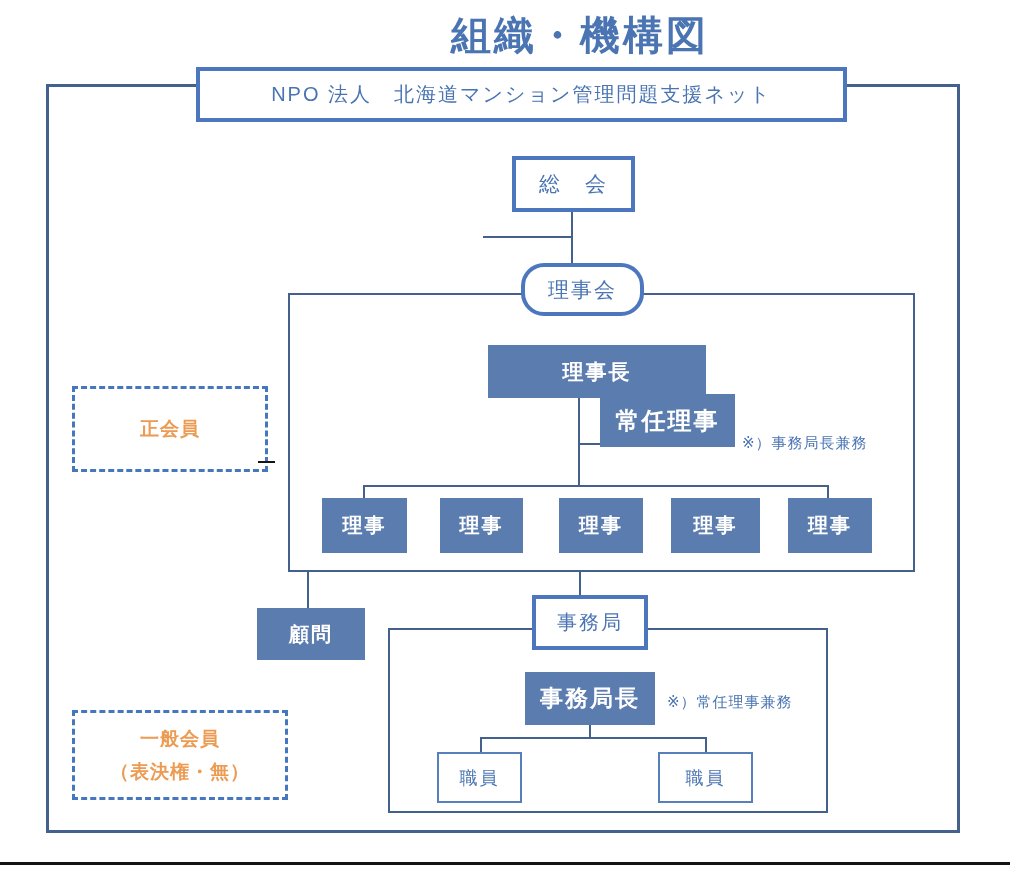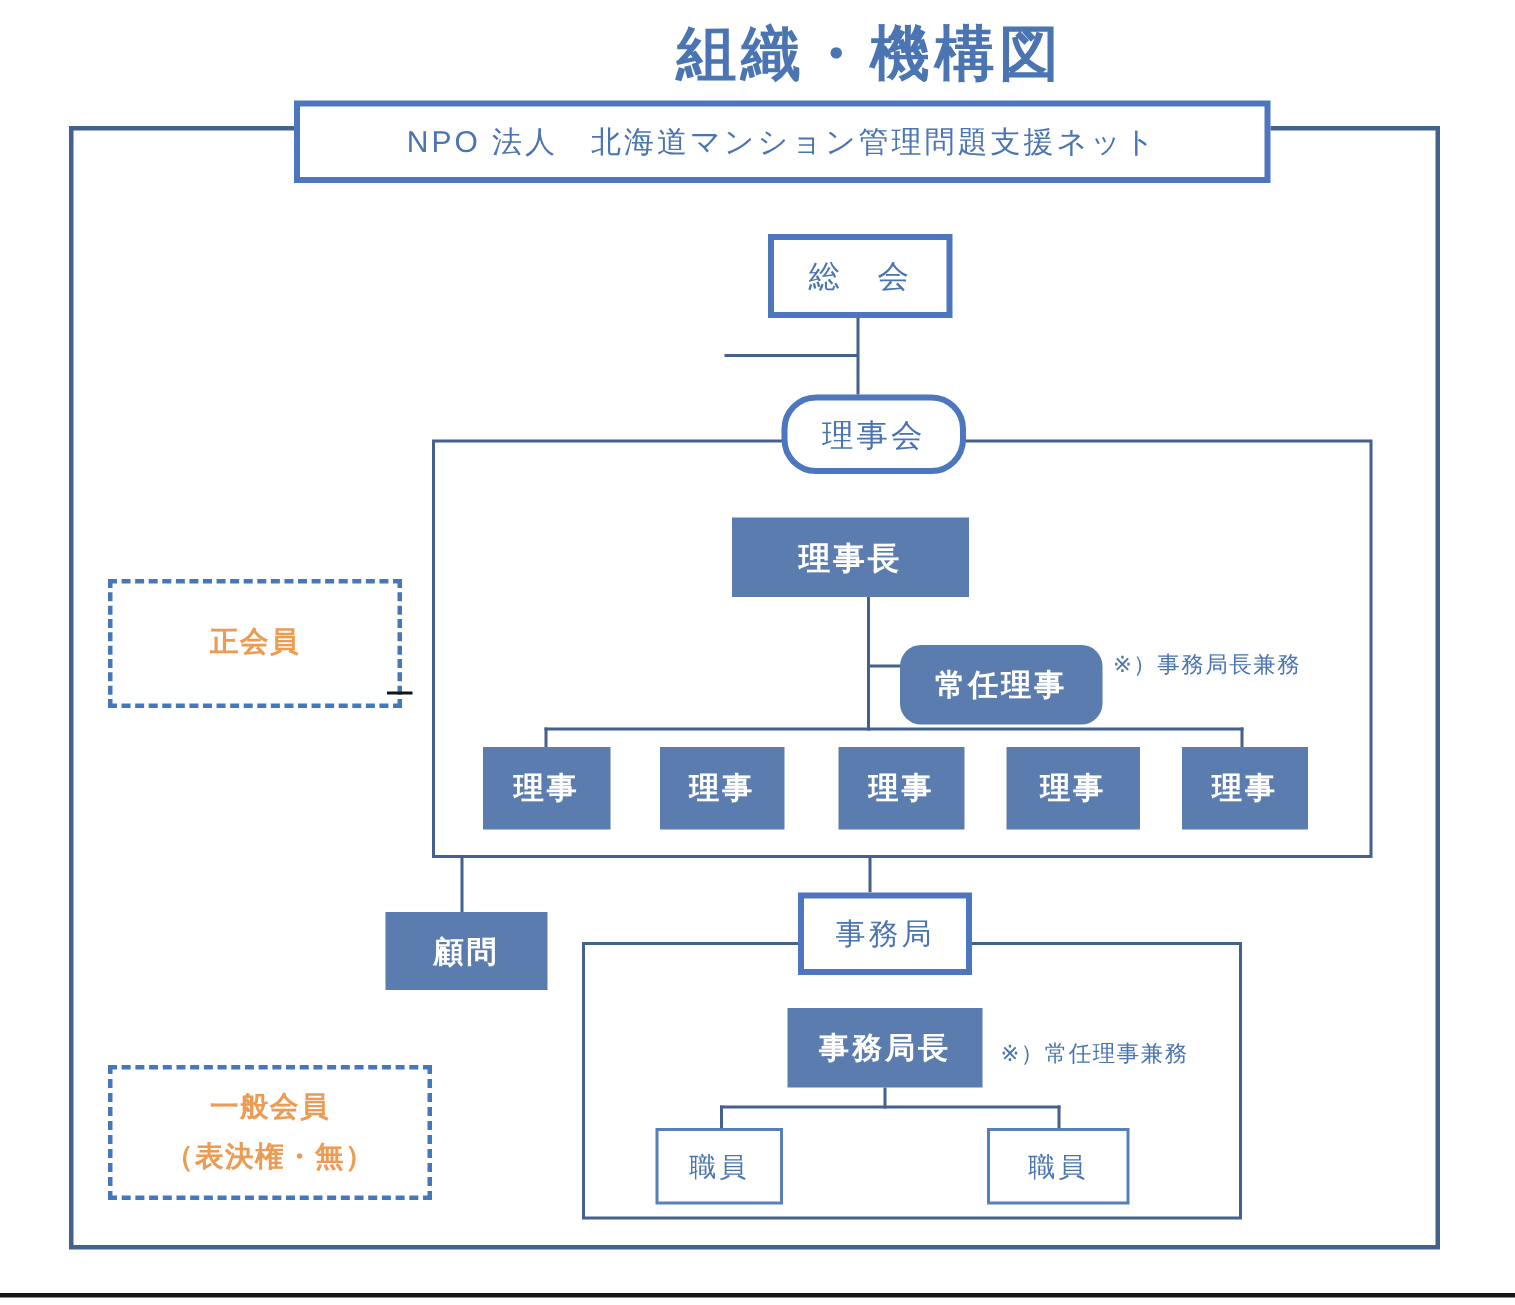--- a/index.html
+++ b/index.html
@@ -60,29 +60,29 @@
   <div class="line" style="left:571px; top:212px; width:2px; height:51px;"></div>
 
   <div class="line" style="left:483px; top:236px; width:89px; height:2px;"></div>
 
   <div class="rect-thin" style="left:288px; top:293px; width:627px; height:279px;"></div>
 
   <div class="box-outline" style="left:521px; top:263px; width:123px; height:53px; font-size:21px;border-radius:23px;">
     <span>理事会</span>
   </div>
 
-  <div class="box-fill" style="left:488px; top:345px; width:158px; height:53px; font-size:21px;">
+  <div class="box-fill" style="left:488px; top:345px; width:218px; height:53px; font-size:21px;">
     <span>理事長</span>
   </div>
 
   <div class="line" style="left:578px; top:398px; width:2px; height:89px;"></div>
 
   <div class="line" style="left:578px; top:443px; width:24px; height:2px;"></div>
 
-  <div class="box-fill" style="left:600px; top:430px; width:135px; height:53px; font-size:20px;border-radius:14px;">
+  <div class="box-fill" style="left:600px; top:394px; width:135px; height:53px; font-size:24px;">
     <span>常任理事</span>
   </div>
   <div class="note" style="left:742px; top:434px;">※）事務局長兼務</div>
 
   <div class="line" style="left:363px; top:485px; width:466px; height:2px;"></div>
   <div class="line" style="left:363px; top:485px; width:2px; height:13px;"></div>
   <div class="line" style="left:827px; top:485px; width:2px; height:13px;"></div>
 
   <div class="box-fill" style="left:322px; top:498px; width:85px; height:55px; font-size:20px;">
     <span>理事</span>
@@ -106,21 +106,21 @@
   <div class="box-fill" style="left:257px; top:608px; width:108px; height:52px; font-size:20px;">
     <span>顧問</span>
   </div>
 
   <div class="rect-thin" style="left:388px; top:628px; width:440px; height:185px;"></div>
 
   <div class="box-outline" style="left:532px; top:595px; width:116px; height:55px; font-size:20px;">
     <span>事務局</span>
   </div>
 
-  <div class="box-fill" style="left:525px; top:672px; width:130px; height:53px; font-size:20px;">
+  <div class="box-fill" style="left:525px; top:672px; width:130px; height:53px; font-size:23px;">
     <span>事務局長</span>
   </div>
   <div class="note" style="left:667px; top:693px;text-align:center;">※）常任理事兼務</div>
 
   <div class="line" style="left:589px; top:725px; width:2px; height:14px;"></div>
   <div class="line" style="left:480px; top:737px; width:227px; height:2px;"></div>
   <div class="line" style="left:480px; top:737px; width:2px; height:15px;"></div>
   <div class="line" style="left:705px; top:737px; width:2px; height:15px;"></div>
 
   <div class="box-outline thin" style="left:437px; top:752px; width:85px; height:51px; font-size:18px;">

